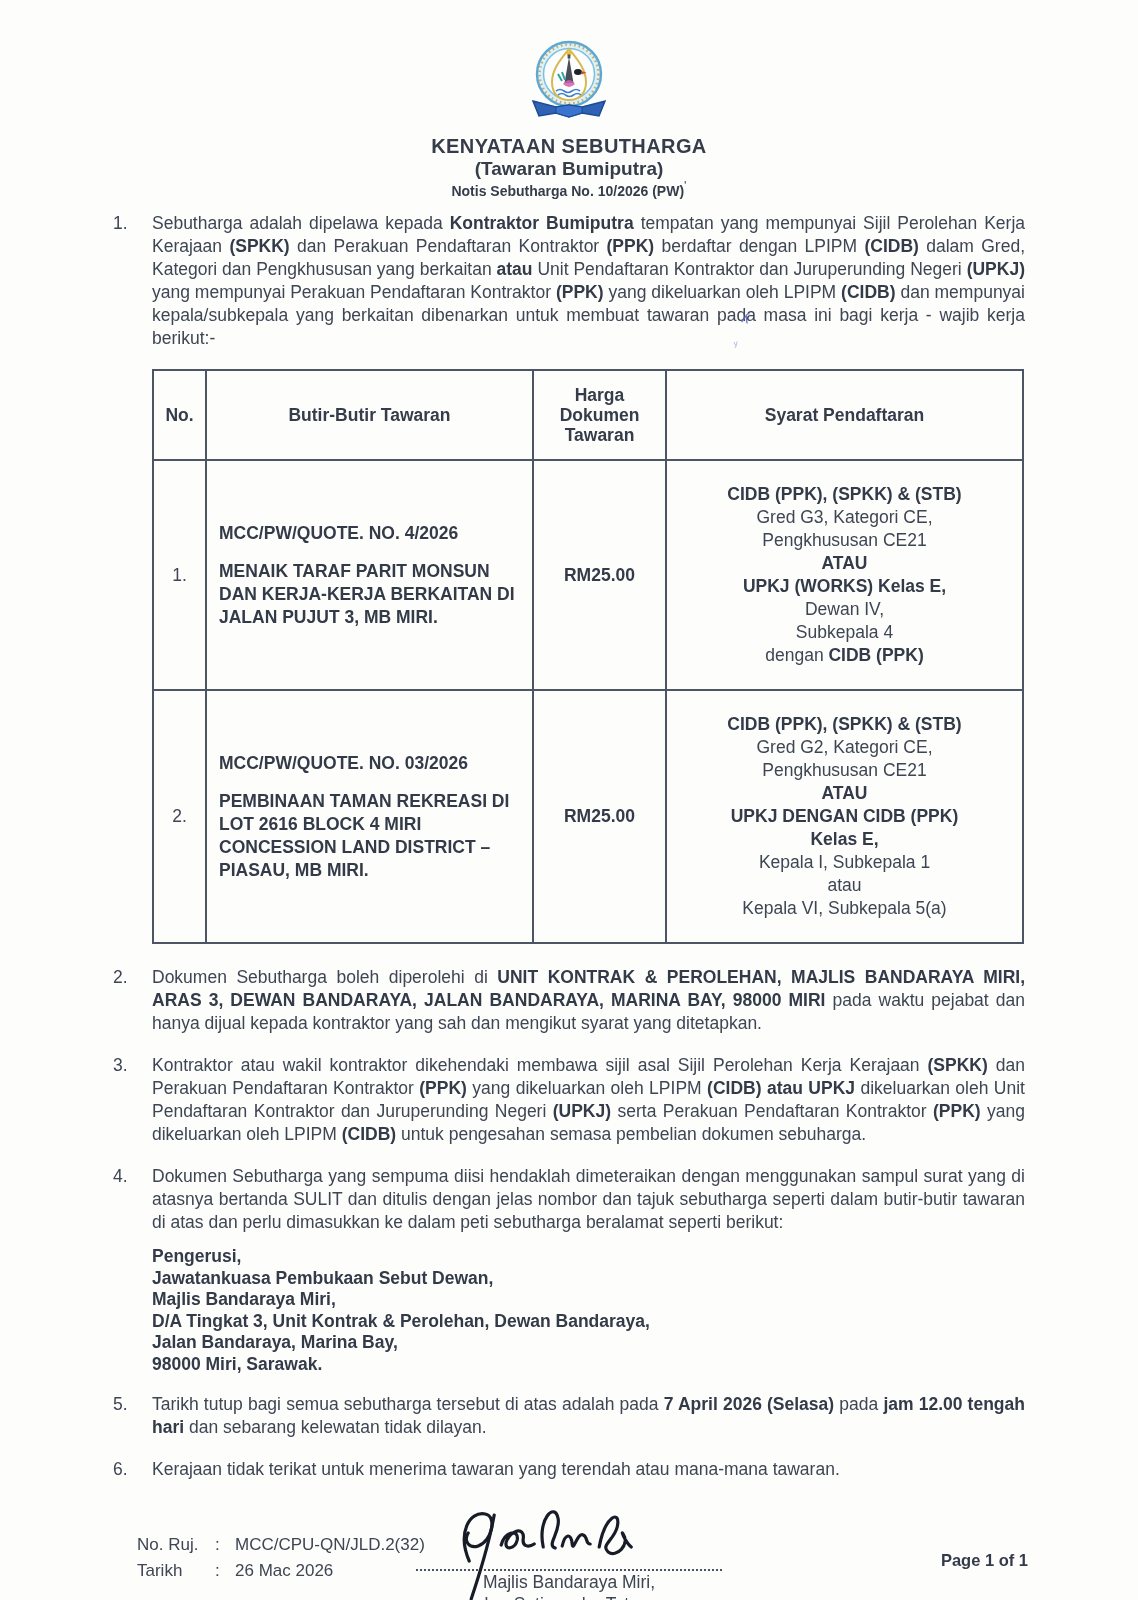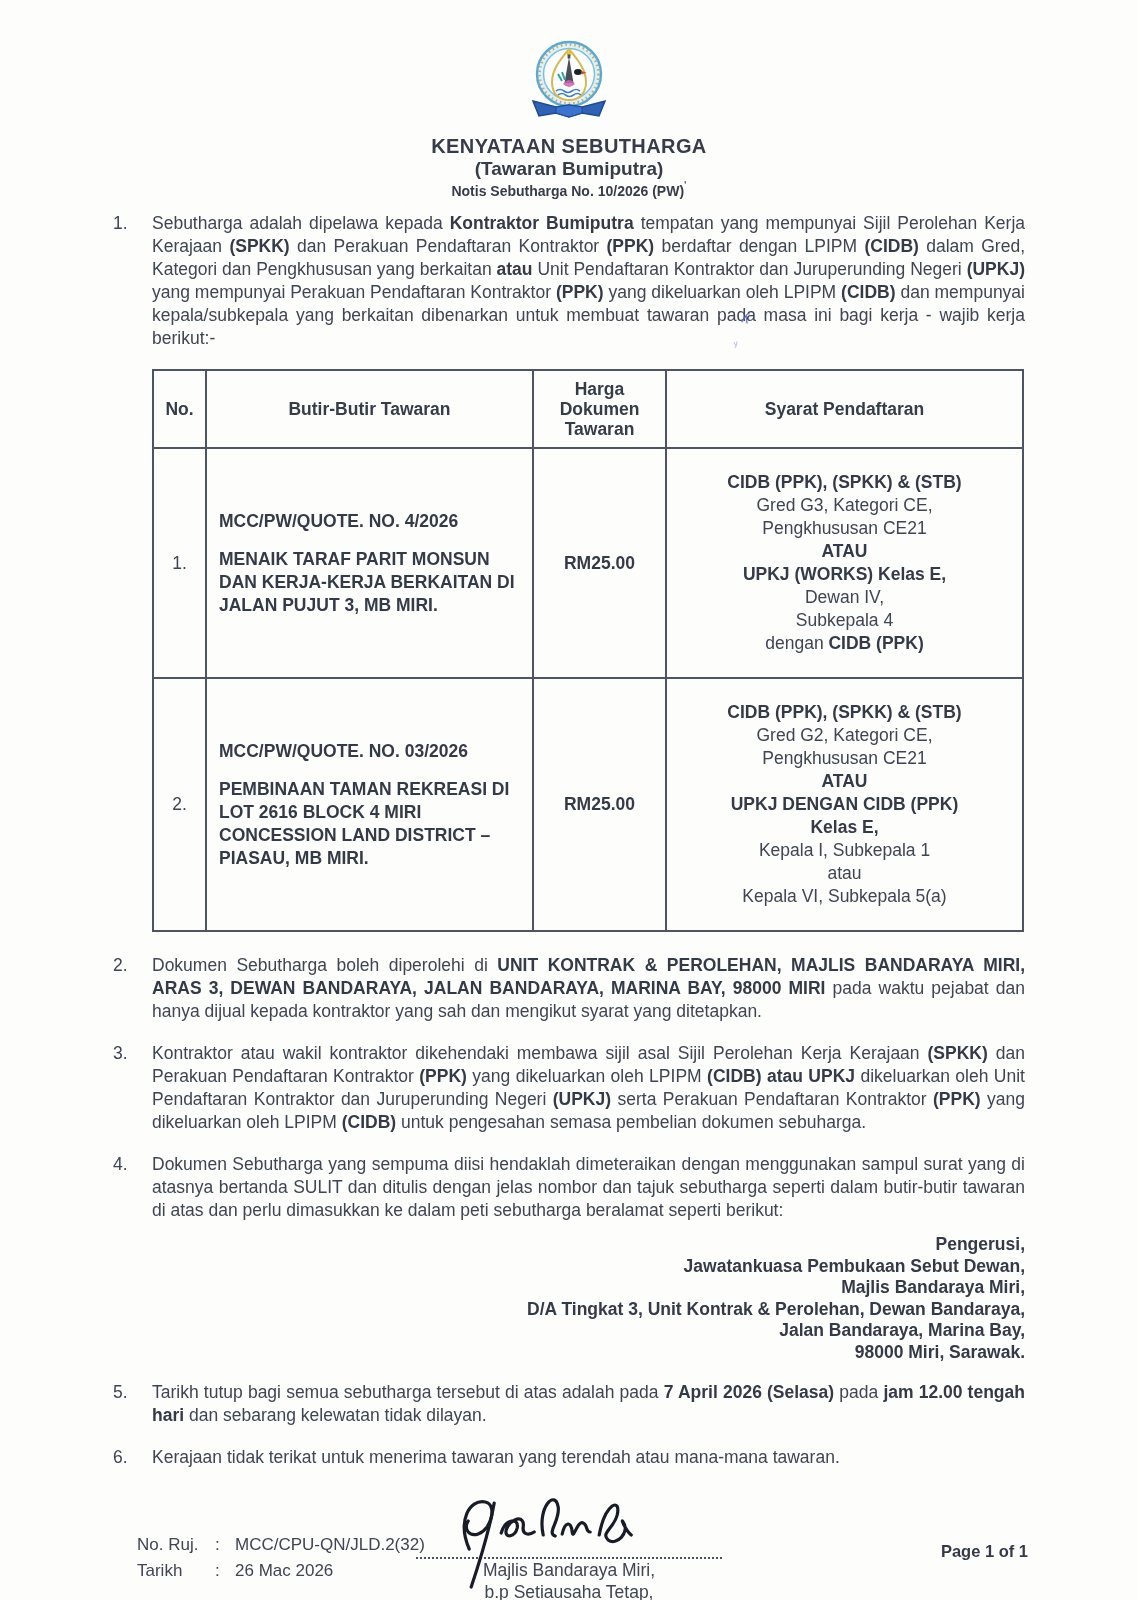--- a/index.html
+++ b/index.html
@@ -20,47 +20,47 @@
   .doc-notice{font-size:14px;font-weight:bold;color:#353c4a;line-height:22px;position:relative;display:inline-block;text-align:center;}
   .title-tick{font-size:13px;color:#4a5262;position:relative;top:-6px;}
   
   .content{margin:10px 113px 0 113px;font-size:17.5px;line-height:23px;}
   .para{display:flex;margin-bottom:19px;}
   .para .num{width:39px;flex:none;}
   .para .ptxt{flex:1;text-align:justify;}
   
   .doc-table{border-collapse:collapse;table-layout:fixed;width:870px;margin:4px 0 22px 39px;font-size:17.5px;}
   .doc-table th,.doc-table td{border:2px solid #4d5464;padding:4px 8px;vertical-align:middle;}
-  .doc-table th{font-weight:bold;color:#353c4a;text-align:center;line-height:20px;padding:8px 4px;}
+  .doc-table th{font-weight:bold;color:#353c4a;text-align:center;line-height:20px;padding:14px 4px;}
   .col-no{width:53px;}
   .col-butir{width:327px;}
   .col-harga{width:133px;}
   .col-syarat{width:357px;}
   .cell-no{text-align:center;}
   .cell-butir{padding:10px 10px 10px 12px !important;}
   .cell-butir .ref{font-weight:bold;color:#333a48;margin-bottom:15px;}
   .cell-butir .job{font-weight:bold;color:#333a48;}
   .cell-price{text-align:center;font-weight:bold;color:#333a48;}
   .cell-syarat{text-align:center;padding:22px 6px !important;}
   .tline{line-height:23px;}
   
-  .address{text-align:right;font-weight:bold;color:#333a48;margin:2px 0 18px 39px;font-size:17.5px;}
+  .address{text-align:left;font-weight:bold;color:#333a48;margin:2px 0 18px 39px;font-size:17.5px;}
   .address .tline{line-height:21.5px;}
   
   .sig{position:relative;text-align:center;margin-top:14px;padding-top:74px;}
   .sig-svg{position:absolute;left:50%;top:-8px;transform:translateX(-53%);}
   .sig-dots{width:306px;margin:0 auto;border-bottom:2px dotted #4a5161;height:0;}
   .sig-name{font-weight:bold;color:#333a48;font-size:18px;line-height:24px;margin-top:3px;}
   .sig-line{font-size:17.5px;line-height:22px;}
   
   .footer{position:absolute;left:137px;bottom:16px;font-size:17px;line-height:26px;}
   .f-row{display:flex;}
   .f-label{width:78px;}
   .f-sep{width:20px;}
-  .pageno{position:absolute;right:110px;bottom:39px;font-weight:bold;color:#333a48;font-size:16.5px;}
+  .pageno{position:absolute;right:110px;bottom:30px;font-weight:bold;color:#333a48;font-size:16.5px;}
   
   .mark-a{position:absolute;left:742px;top:310px;color:#5f6cc4;font-size:14px;transform:rotate(14deg);}
   .mark-b{position:absolute;left:734px;top:338px;color:#7d88cc;font-size:12px;transform:rotate(-8deg);opacity:.7;}
 </style>
 </head>
 <body>
 
 <div class="page">
 
   <span class="mark-a">ʎ</span>

